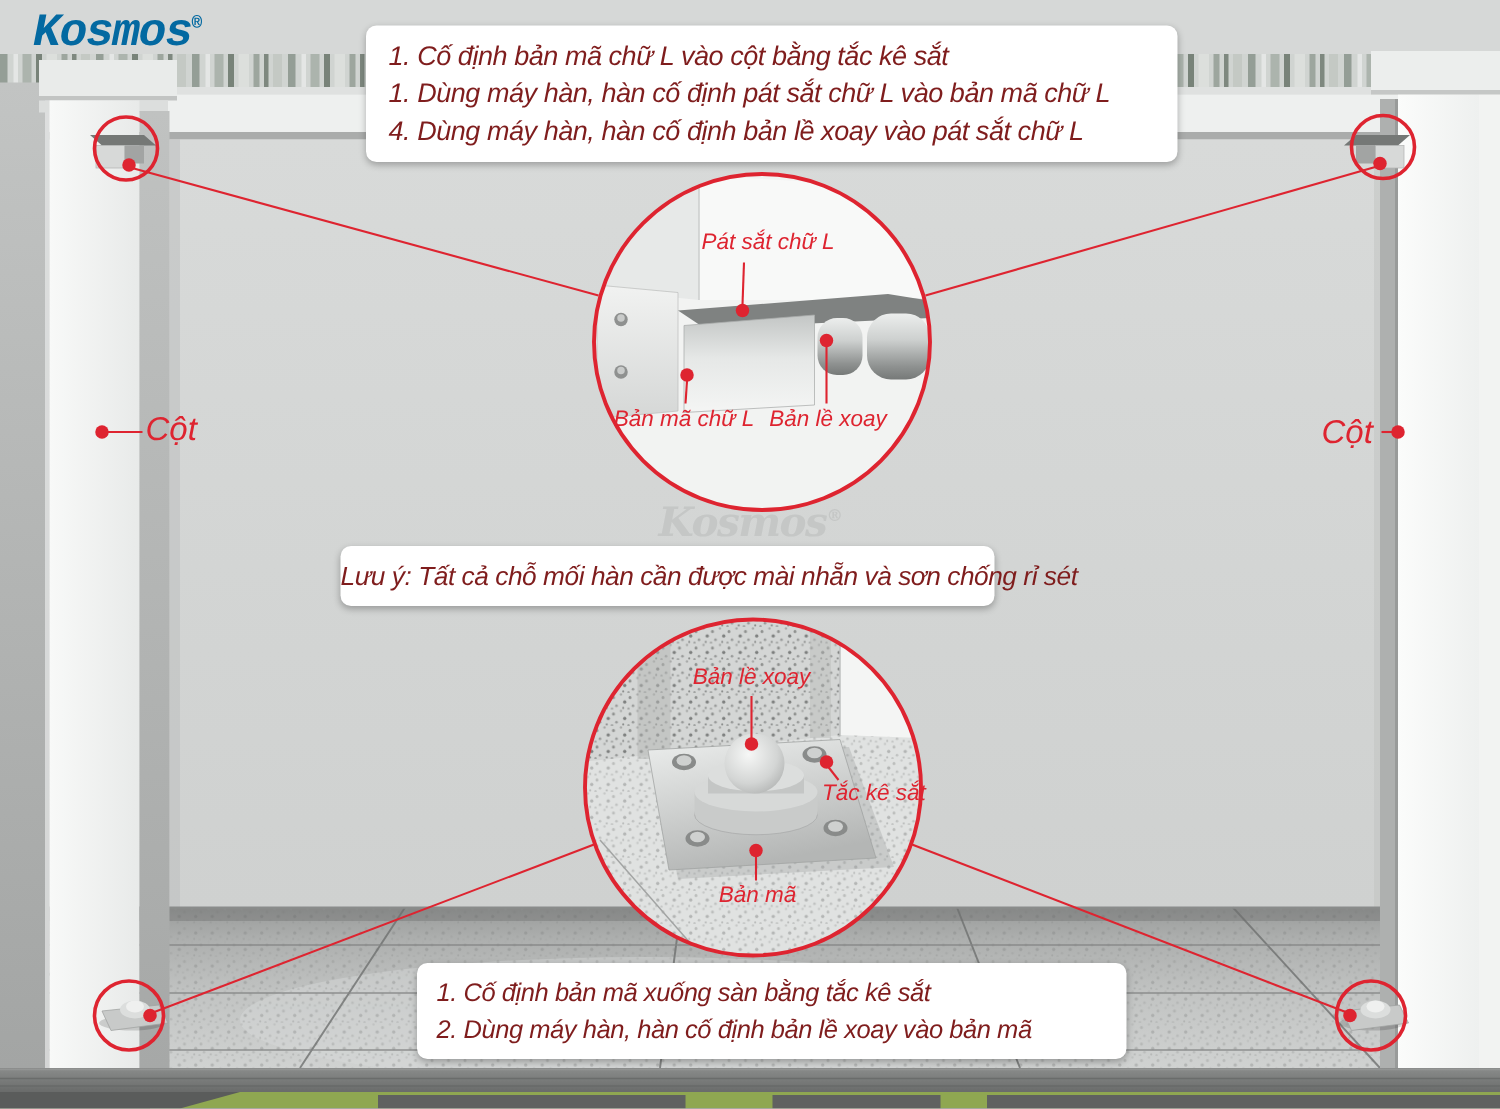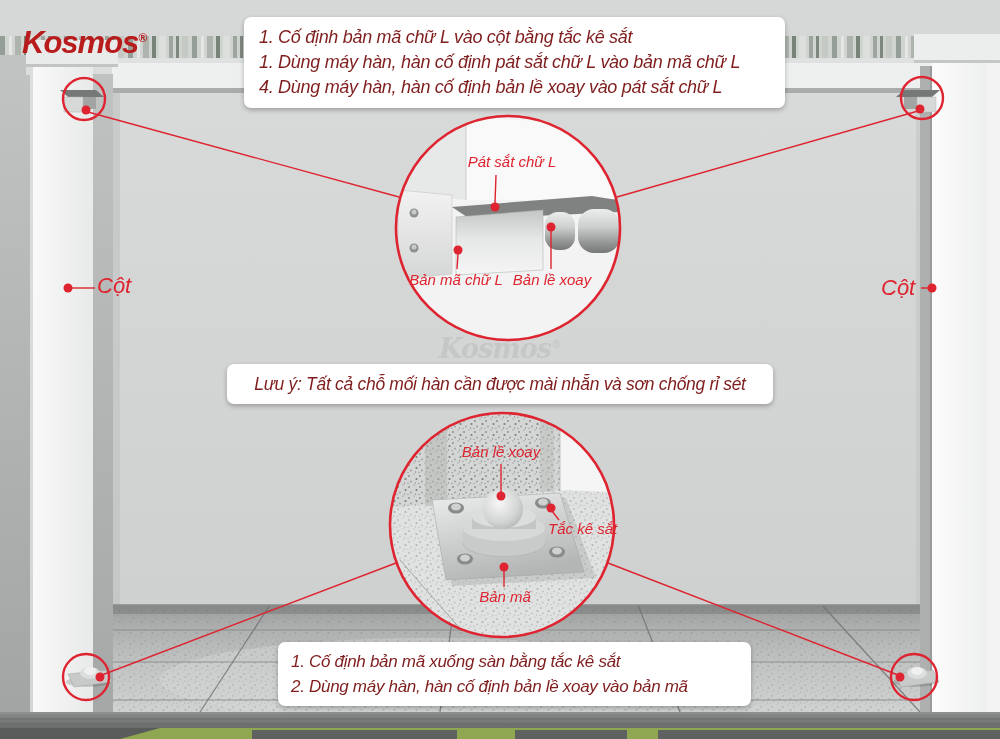--- a/index.html
+++ b/index.html
@@ -3,38 +3,38 @@
 <meta charset="utf-8">
 <style>
   html,body{margin:0;padding:0;background:#888;}
   .canvas{
     position:relative;width:1000px;height:739px;overflow:hidden;
     font-family:"Liberation Sans",sans-serif;background:#d6d8d7;
   }
   .scene{position:absolute;left:0;top:0;width:1000px;height:739px;display:block;}
   .logo{
     position:absolute;left:22px;top:6px;
-    font-family:Liberation Sans, sans-serif;font-style:italic;font-weight:bold;
-    font-size:31px;color:#b91c1c;letter-spacing:-1px;line-height:1.1;margin-top:20px;
+    font-family:Liberation Mono, monospace;font-style:italic;font-weight:bold;
+    font-size:31px;color:#0369a1;letter-spacing:-1px;line-height:1.1;
   }
   .logo sup{font-size:12px;letter-spacing:0;}
   .watermark{
     position:absolute;left:500px;top:333px;transform:translateX(-50%);
     font-family:"DejaVu Serif",serif;font-style:italic;font-weight:bold;
     font-size:27px;color:#c5c7c6;letter-spacing:-1px;white-space:nowrap;
   }
   .watermark sup{font-size:11px;}
   .txtbox{
     position:absolute;background:#ffffff;border-radius:7px;
     box-shadow:0 2px 5px rgba(0,0,0,.28);
     color:#7f1d1d;font-style:italic;white-space:nowrap;
   }
   .box-top{left:244px;top:17px;width:526px;padding:8px 0 8px 15px;
     font-size:18px;line-height:25px;letter-spacing:-.3px;}
-  .box-note{left:227px;top:364px;width:546px;padding:8px 0;
+  .box-note{left:227px;top:364px;width:436px;padding:8px 0;
     font-size:17.5px;line-height:24px;text-align:center;letter-spacing:-.3px;}
   .box-bottom{left:278px;top:642px;width:460px;padding:7px 0 7px 13px;
     font-size:17px;line-height:25px;letter-spacing:-.3px;}
   .red-label{
     position:absolute;color:#de2430;font-style:italic;font-weight:500;
     font-size:15px;white-space:nowrap;transform:translateX(-50%);
   }
   .col-label{font-size:22px;text-align:right;}
   .no-center{transform:none;}
 </style>

